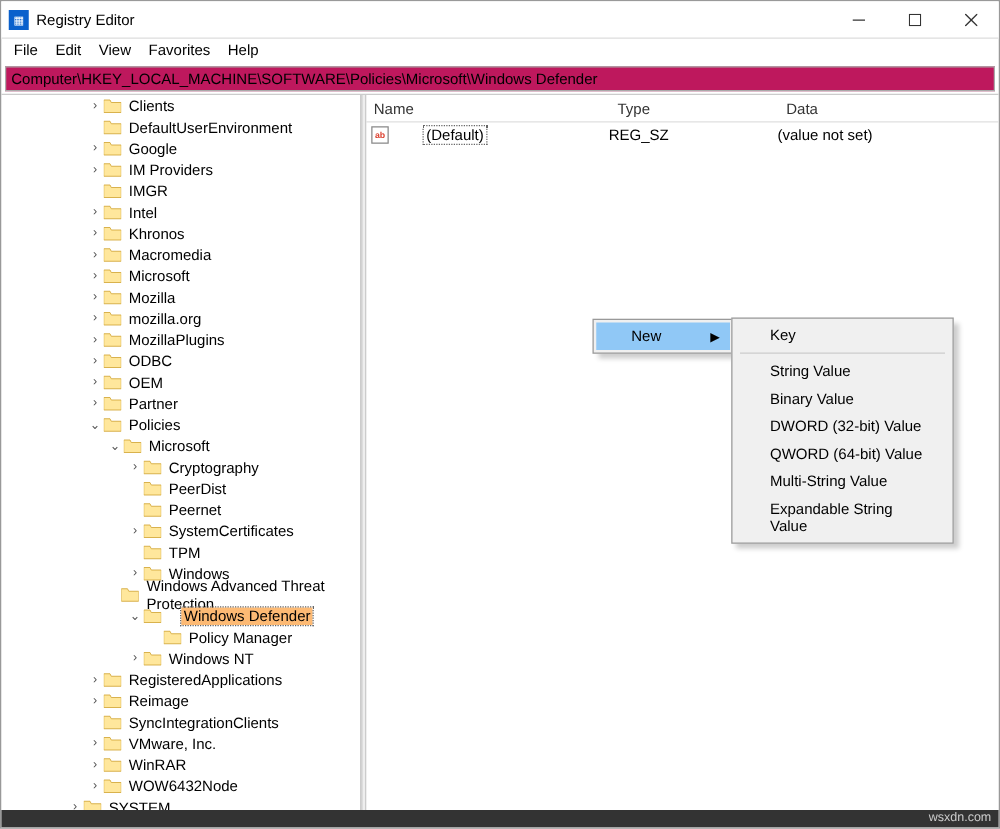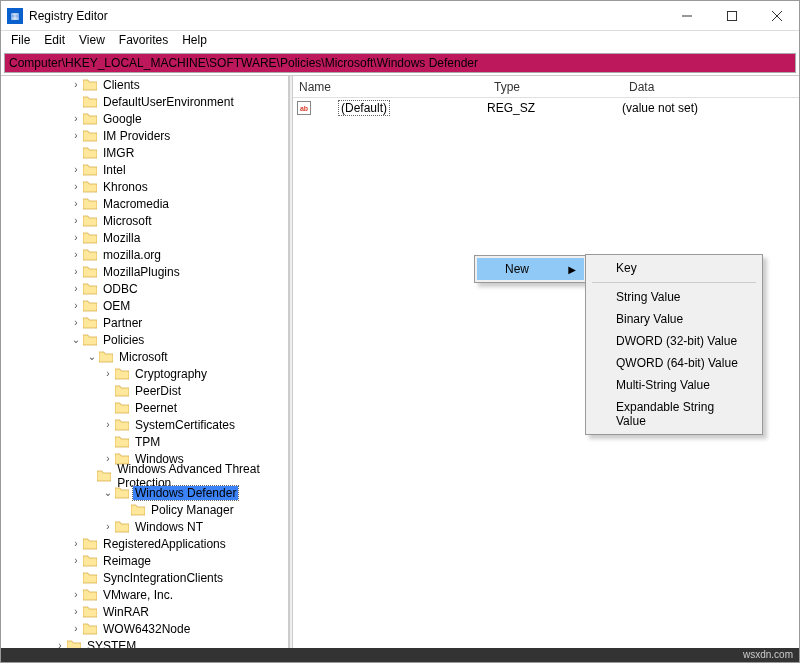--- a/index.html
+++ b/index.html
@@ -27,21 +27,21 @@
 .val-name { border: 1px dotted #666; padding: 0 2px; }
 .cell.name { width: 190px; display:flex; align-items:center;gap:23px;}
 .cell.type { width: 135px; }
 .cell.data { flex: 1; }
 .node { display: flex; align-items: center; height: 17px; }
 .tw { width: 14px; text-align: center; color: #555; font-size: 10px; cursor: default; display:inline-block;}
 .tw.blank { color: transparent; }
 .folder-icon { width: 14px; height: 12px; margin-right: 4px; display:inline-block;}
 .folder-icon svg { display:block;}
 .label { padding: 0 2px; }
-.label.sel { background: #3b82f6; outline: 1px dotted #666; }
+.label.sel { background: #fdba74; outline: 1px dotted #666; margin-left: 12px; }
 .ctxmenu { position: absolute; background: #f0f0f0; border: 1px solid #999; box-shadow: 4px 4px 4px rgba(0,0,0,0.2); padding: 2px; }
 .ctxmenu.sub { left: 473px; top: 254px; width: 113px; }
 .ctxmenu.main { left: 584px; top: 253px; width: 178px; }
 .ctxitem { padding: 4px 20px 4px 28px; position: relative; }
 .ctxitem.hov { background: #90c8f6; }
 .ctxitem .arrow { position: absolute; right: 8px; top: 6px; font-size: 10px; }
 .ctxsep { height: 1px; background: #ccc; margin: 3px 4px; }
 .footer { position: absolute; bottom: 0; left: 0; width: 100%; height: 14px; background: #333; color: #ccc; font-size: 10px; text-align: right; padding-right: 6px; line-height: 14px; }
 .indent { display:inline-block; }
 </style>

